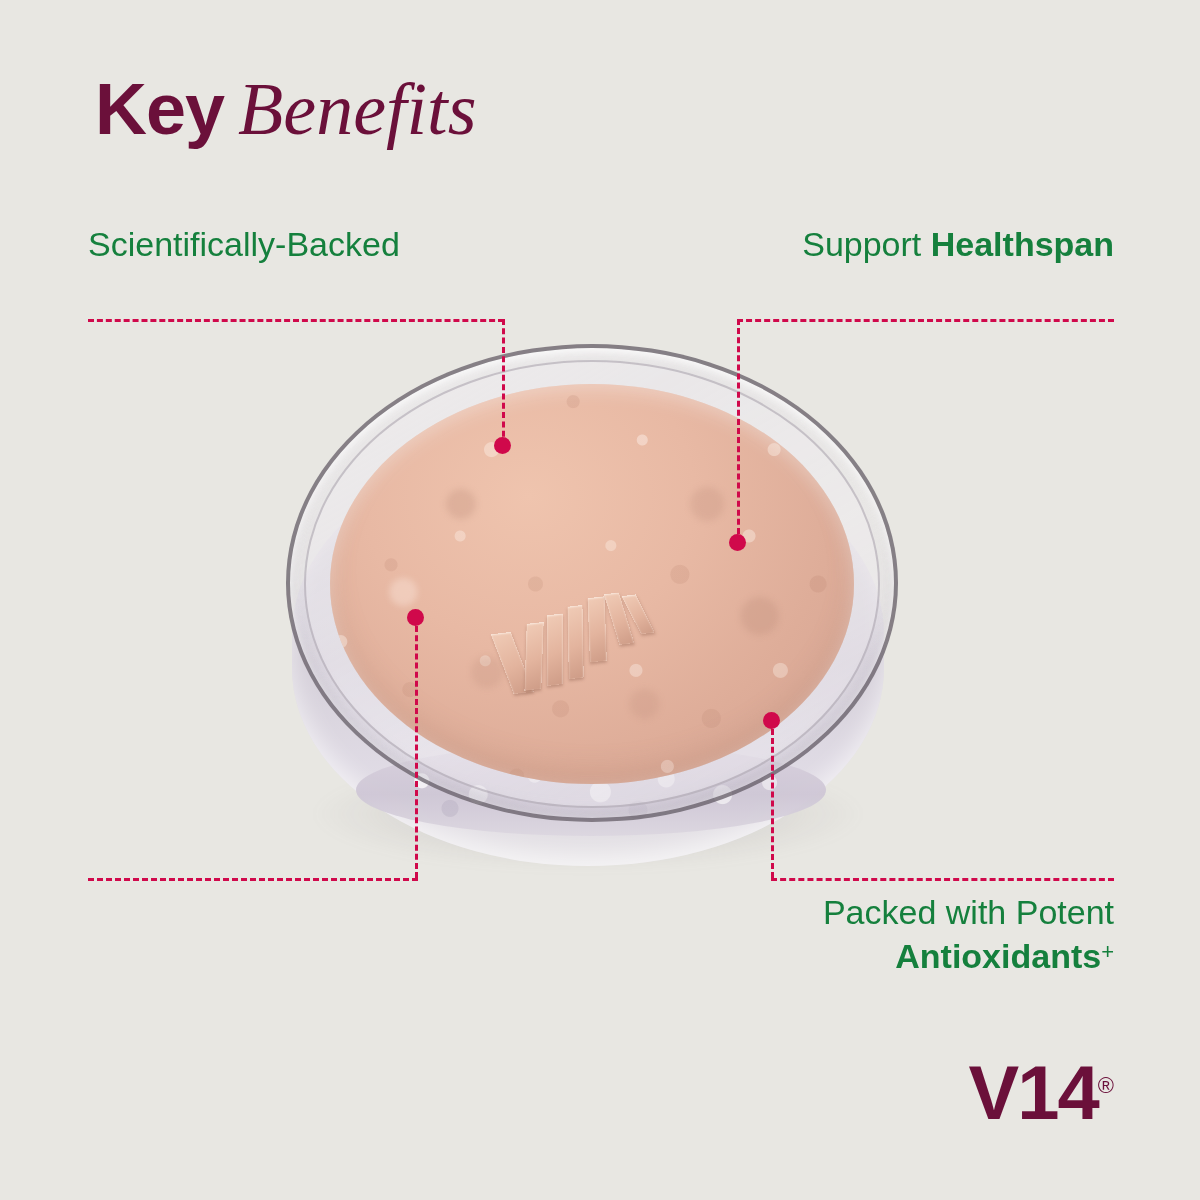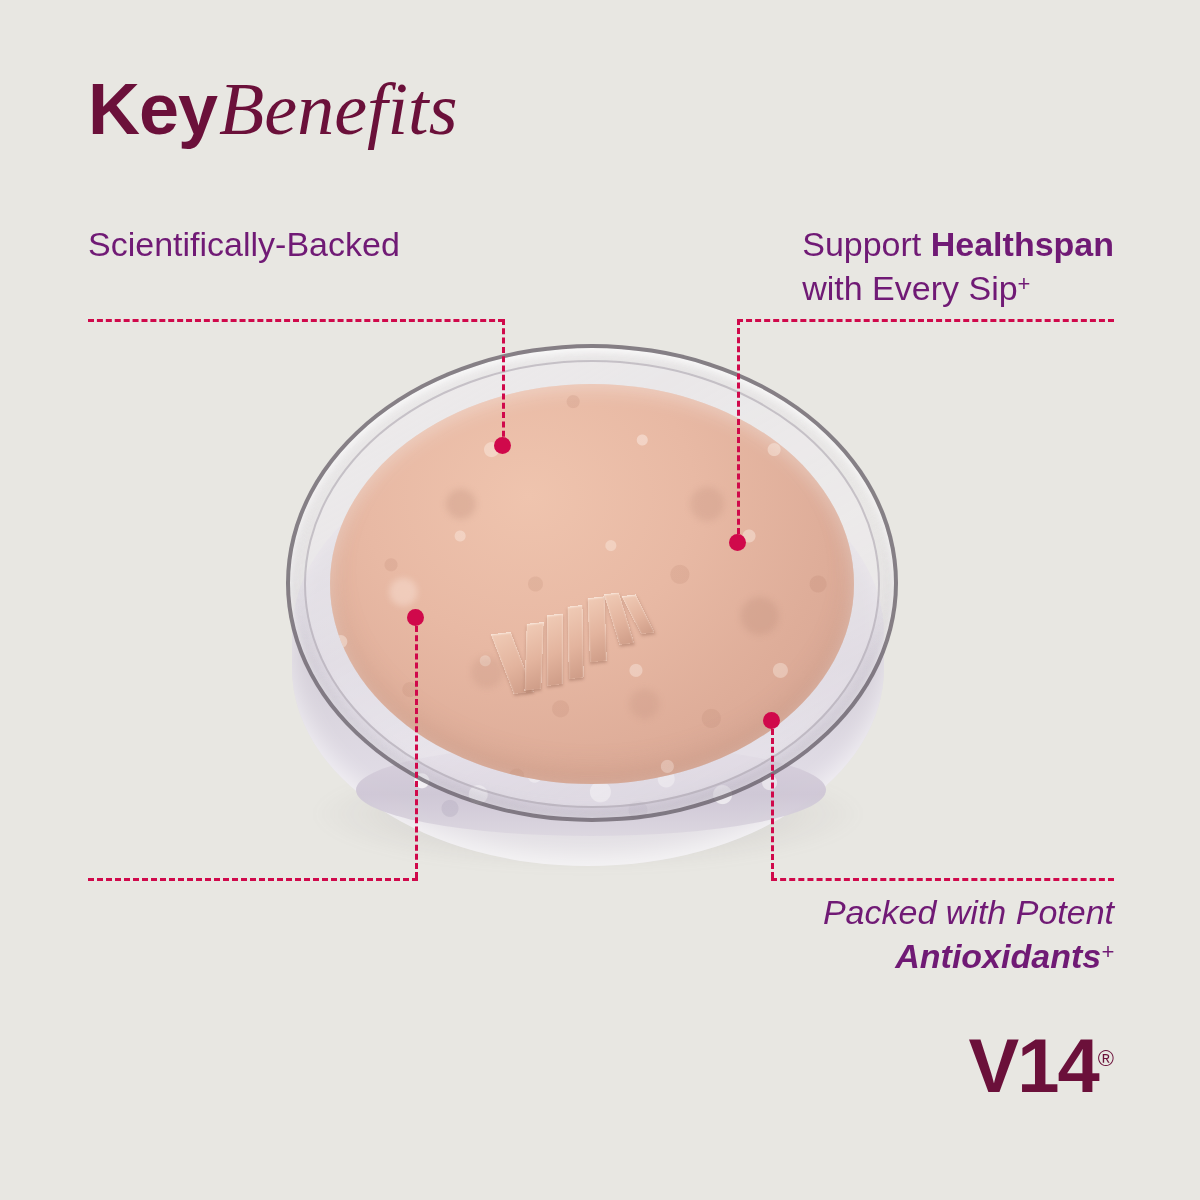--- a/index.html
+++ b/index.html
@@ -14,42 +14,42 @@
 
   
   .title{
     position:absolute;left:88px;top:72px;
     white-space:nowrap;
     color:#6B103A;
     line-height:1;
   }
   .title .kw{
     font-family:"Liberation Sans",sans-serif;
-    font-weight:700;font-size:72px;letter-spacing:-1px;
+    font-weight:700;font-size:72px;letter-spacing:-1px;margin-left:7px;
   }
   .title .bw{
     font-family:"Liberation Serif",serif;
     font-style:italic;font-weight:400;font-size:74px;
-    margin-left:2px;letter-spacing:0px;
+    margin-left:14px;letter-spacing:0px;
   }
 
   
   .callout{
     position:absolute;
-    color:#701a75;
+    color:#15803d;
     font-size:34px;
     line-height:1.30;
     white-space:nowrap;
   }
   .callout b{font-weight:700;}
   .callout .dag{font-size:22px;vertical-align:30%;font-weight:inherit;}
   .c-tl{left:88px;top:222px;text-align:left;}
   .c-tr{right:86px;top:222px;text-align:left;}
   .c-bl{left:88px;top:890px;text-align:left;}
-  .c-br{right:86px;top:890px;text-align:right;font-style:italic;}
+  .c-br{right:86px;top:890px;text-align:right;}
 
   
   .conn{position:absolute;}
   .h-line{
     position:absolute;height:0;
     border-top:3px dashed #D0094B;
   }
   .v-line{
     position:absolute;width:0;
     border-left:3px dashed #D0094B;
@@ -195,21 +195,21 @@
   .e1{left:2px;  top:26px; width:20px;height:62px; transform:skewX(14deg);}
   .e2{left:26px; top:20px; width:17px;height:66px; transform:skewX(-9deg);}
   .e3{left:48px; top:14px; width:16px;height:70px; transform:skewX(-7deg);}
   .e4{left:70px; top:8px;  width:15px;height:72px; transform:skewX(-6deg);}
   .e5{left:92px; top:2px;  width:17px;height:64px; transform:skewX(-5deg);}
   .e6{left:116px;top:0px;  width:15px;height:52px; transform:skewX(10deg);}
   .e7{left:136px;top:4px;  width:14px;height:40px; transform:skewX(20deg);}
 
   
   .brand{
-    position:absolute;right:86px;bottom:96px;
+    position:absolute;right:86px;bottom:69px;
     color:#6B103A;
     font-weight:700;
     font-size:76px;
     letter-spacing:-2px;
     line-height:1;
     white-space:nowrap;
     font-family:"Liberation Sans",sans-serif;
   }
   .brand .reg{
     font-size:22px;vertical-align:super;letter-spacing:0;font-weight:400;
@@ -269,21 +269,20 @@
     <div class="v-line" style="left:771px;top:720px;height:158px;"></div>
     <div class="h-line" style="left:771px;top:878px;width:343px;"></div>
   </div>
 
   <div class="callout c-tl">
     <div><span>Scientifically-Backed</span></div>
   </div>
 
   <div class="callout c-tr">
     <div><span>Support </span><b>Healthspan</b></div>
-    <div><span>with Every Sip</span><span class="dag">+</span></div>
   </div>
 
 
   <div class="callout c-br">
     <div><span>Packed with Potent</span></div>
     <div><b>Antioxidants</b><span class="dag">+</span></div>
   </div>
 
   <div class="brand"><span>V14</span><span class="reg">®</span></div>
 

